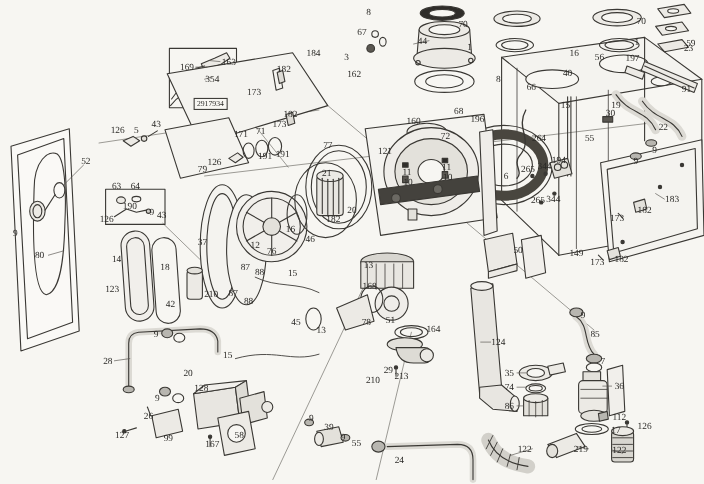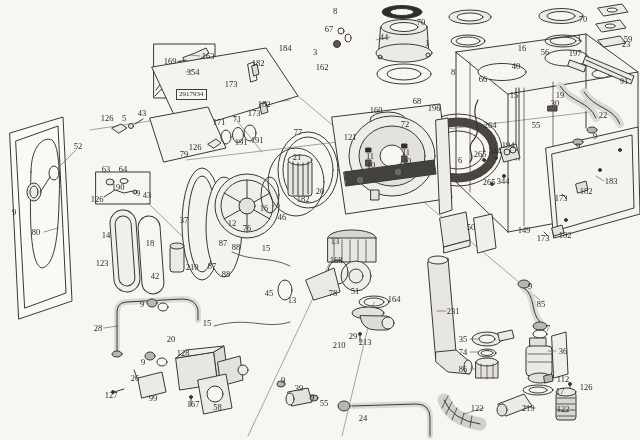--- a/index.html
+++ b/index.html
@@ -460,34 +460,34 @@
       <span class="callout" style="left: 207px; top: 323px;">15</span>
       <span class="callout" style="left: 98px; top: 328px;">28</span>
       <span class="callout" style="left: 142px; top: 304px;">9</span>
       <span class="callout" style="left: 171px; top: 339px;">20</span>
       <span class="callout" style="left: 183px; top: 353px;">128</span>
       <span class="callout" style="left: 143px; top: 362px;">9</span>
       <span class="callout" style="left: 135px; top: 378px;">26</span>
       <span class="callout" style="left: 111px; top: 395px;">127</span>
       <span class="callout" style="left: 153px; top: 398px;">99</span>
       <span class="callout" style="left: 193px; top: 404px;">167</span>
-      <span class="callout" style="left: 208px; top: 407px; padding-left: 19px;">58</span>
+      <span class="callout" style="left: 208px; top: 395px; padding-left: 19px;">58</span>
       <span class="callout" style="left: 283px; top: 380px;">9</span>
       <span class="callout" style="left: 299px; top: 388px;">39</span>
       <span class="callout" style="left: 312px; top: 397px;">9</span>
       <span class="callout" style="left: 324px; top: 403px;">55</span>
       <span class="callout" style="left: 363px; top: 418px;">24</span>
       <span class="callout" style="left: 611px; top: 181px;">183</span>
       <span class="callout" style="left: 586px; top: 191px;">182</span>
       <span class="callout" style="left: 561px; top: 198px;">173</span>
       <span class="callout" style="left: 471px; top: 227px;">50</span>
       <span class="callout" style="left: 524px; top: 230px;">149</span>
       <span class="callout" style="left: 543px; top: 238px;">173</span>
       <span class="callout" style="left: 565px; top: 235px;">182</span>
-      <span class="callout" style="left: 453px; top: 311px;">231</span>
+      <span class="callout" style="left: 453px; top: 311px;">124</span>
       <span class="callout" style="left: 530px; top: 286px;">9</span>
       <span class="callout" style="left: 541px; top: 304px;">85</span>
       <span class="callout" style="left: 548px; top: 328px;">7</span>
       <span class="callout" style="left: 463px; top: 339px;">35</span>
       <span class="callout" style="left: 463px; top: 352px;">74</span>
       <span class="callout" style="left: 463px; top: 369px;">86</span>
       <span class="callout" style="left: 563px; top: 351px;">36</span>
       <span class="callout" style="left: 563px; top: 379px;">112</span>
       <span class="callout" style="left: 586px; top: 387px;">126</span>
       <span class="callout" style="left: 560px; top: 391px;">17</span>

